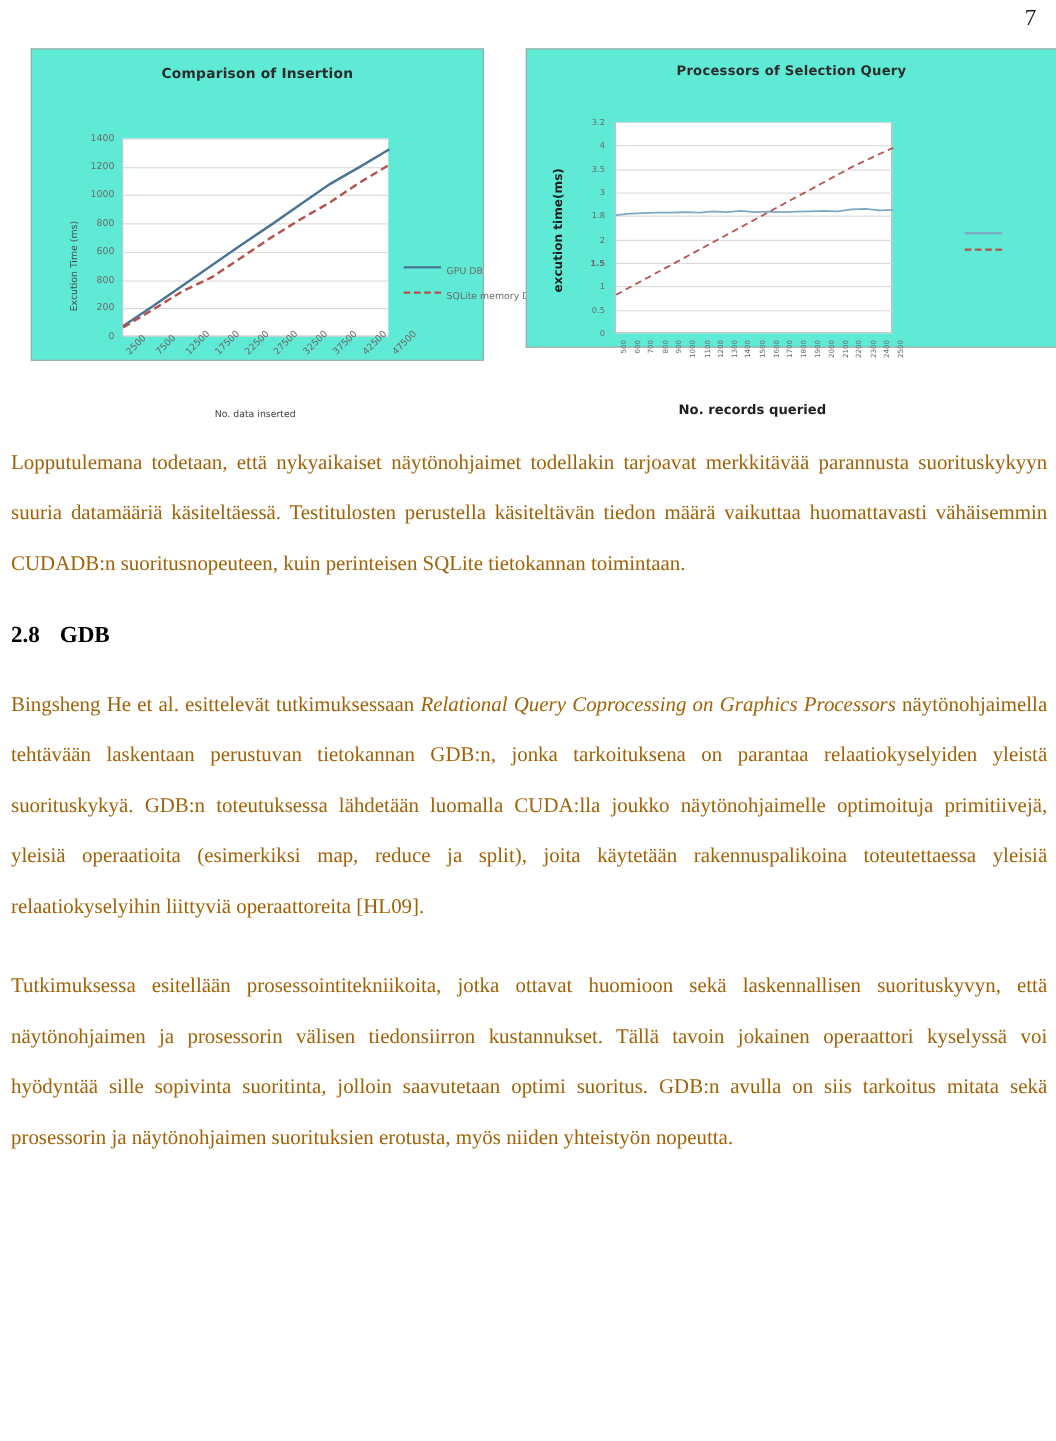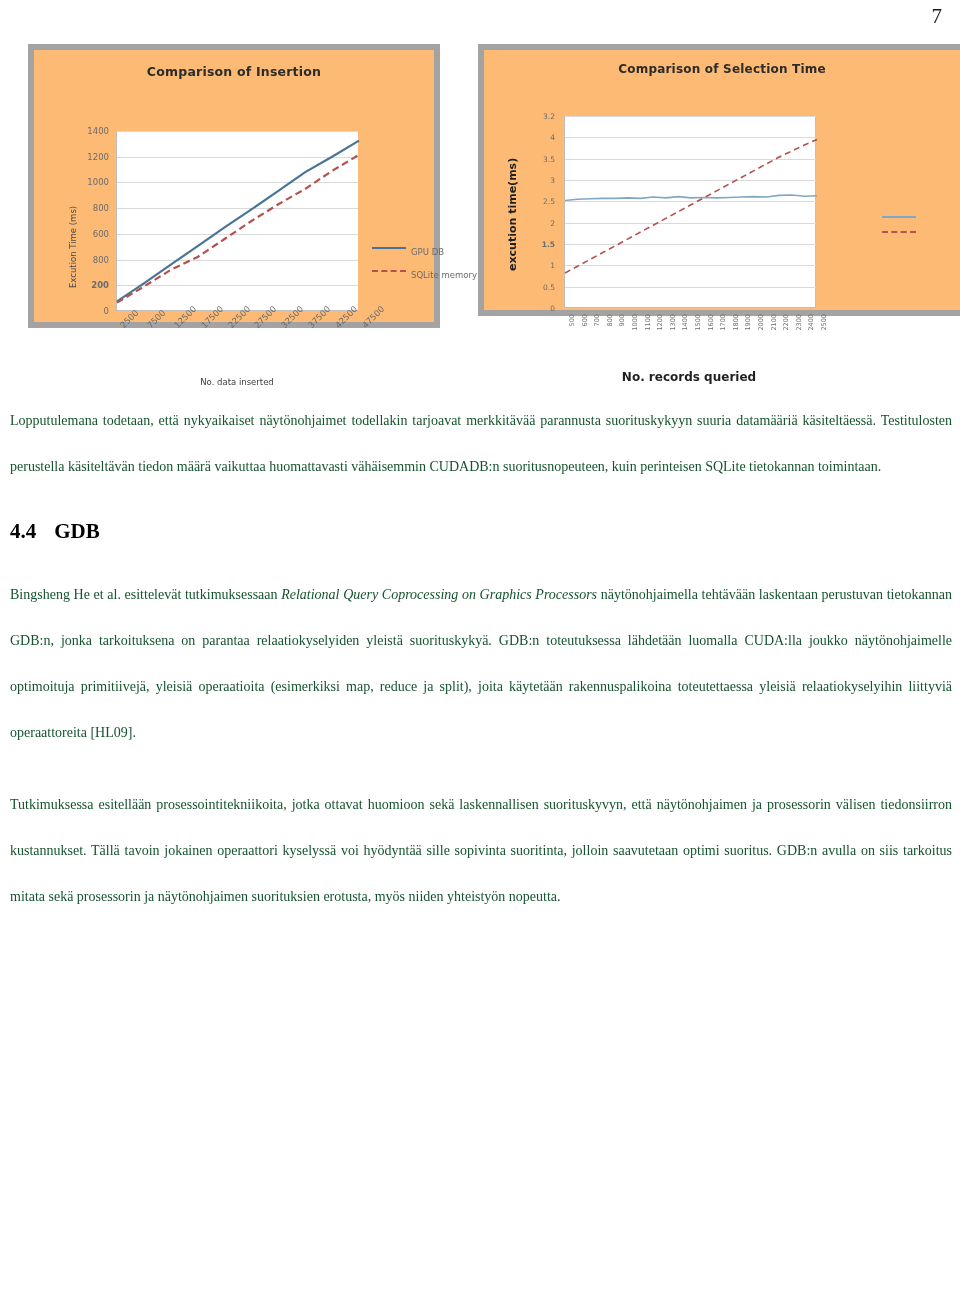--- a/index.html
+++ b/index.html
@@ -29,22 +29,22 @@
     position: absolute;
     top: 44px;
     left: 0;
     width: 960px;
     height: 296px;
   }
 
   .chart-frame {
     position: absolute;
     top: 0;
-    border: 6px solid #a3a3a3;
-    background: #fdba74;
+    border: 1px solid #a3a3a3;
+    background: #5eead4;
   }
   #chart1-frame { left: 28px;  width: 412px; height: 284px; }
   #chart2-frame { left: 478px; width: 482px; height: 272px; border-right: none; }
 
   .chart-title {
     text-align: center;
     font-family: "DejaVu Sans", sans-serif;
     font-weight: bold;
     font-size: 12.5px;
     color: #2b2b2b;
@@ -141,25 +141,25 @@
 
   
   .doc-body {
     position: absolute;
     top: 398px;
     left: 10px;
     width: 942px;
   }
   p.para {
     margin: 0 0 26px 0;
-    font-size: 14px;
+    font-size: 19px;
     line-height: 46px;
     text-align: justify;
     text-justify: inter-word;
-    color: #14532d;
+    color: #a16207;
   }
   p.para.tight { margin-bottom: 0; }
   h2.heading {
     margin: 24px 0 26px 0;
     font-size: 21px;
     font-weight: bold;
     line-height: 30px;
     color: #000000;
   }
   h2.heading .num { margin-right: 18px; }
@@ -172,21 +172,21 @@
 
 <div class="figure-band">
 
   <div class="chart-frame" id="chart1-frame">
     <div class="chart-title">Comparison of Insertion</div>
 
     <div class="plot-wrap">
       <div class="ylabel" id="c1-ylabel">Excution Time (ms)</div>
       <div class="ytick-col" id="c1-yticks">
           <div class="ytick" style="top: 180px;">0</div>
-          <div class="ytick" style="top: 154.286px; font-weight: bold;">200</div>
+          <div class="ytick" style="top: 154.286px;">200</div>
           <div class="ytick" style="top: 128.571px;">800</div>
           <div class="ytick" style="top: 102.857px;">600</div>
           <div class="ytick" style="top: 77.1429px;">800</div>
           <div class="ytick" style="top: 51.4286px;">1000</div>
           <div class="ytick" style="top: 25.7143px;">1200</div>
           <div class="ytick" style="top: 0px;">1400</div>
         </div>
       <div class="plot-area" id="c1-plot">
           <div class="gridline" style="top: 154.286px;"></div>
           <div class="gridline" style="top: 128.571px;"></div>
@@ -220,31 +220,31 @@
           </div>
           <div class="legend-row">
             <span class="swatch dashed" style="border-top-color: rgb(181, 80, 76);"></span>
             <span class="legend-label">SQLite memory DB</span>
           </div>
         </div>
     </div>
   </div>
 
   <div class="chart-frame" id="chart2-frame">
-    <div class="chart-title">Comparison of Selection Time</div>
+    <div class="chart-title">Processors of Selection Query</div>
 
     <div class="plot-wrap">
       <div class="ylabel" id="c2-ylabel">excution time(ms)</div>
       <div class="ytick-col" id="c2-yticks">
           <div class="ytick" style="top: 192px;">0</div>
           <div class="ytick" style="top: 170.667px;">0.5</div>
           <div class="ytick" style="top: 149.333px;">1</div>
           <div class="ytick" style="top: 128px; font-weight: bold;">1.5</div>
           <div class="ytick" style="top: 106.667px;">2</div>
-          <div class="ytick" style="top: 85.3333px;">2.5</div>
+          <div class="ytick" style="top: 85.3333px;">1.8</div>
           <div class="ytick" style="top: 64px;">3</div>
           <div class="ytick" style="top: 42.6667px;">3.5</div>
           <div class="ytick" style="top: 21.3333px;">4</div>
           <div class="ytick" style="top: 0px;">3.2</div>
         </div>
       <div class="plot-area" id="c2-plot">
         <div id="c2-plot-right"></div>
       <div class="gridline" style="top: 170.667px;"></div>
           <div class="gridline" style="top: 149.333px;"></div>
           <div class="gridline" style="top: 128px;"></div>
@@ -296,21 +296,21 @@
     </div>
   </div>
 
 </div>
 
 <div class="doc-body">
 
   <p class="para">Lopputulemana todetaan, että nykyaikaiset näytönohjaimet todellakin tarjoavat merkkitävää parannusta suorituskykyyn suuria datamääriä käsiteltäessä. Testitulosten perustella käsiteltävän tiedon määrä vaikuttaa huomattavasti vähäisemmin CUDADB:n suoritusnopeuteen, kuin perinteisen SQLite tietokannan toimintaan.</p>
 
   <h2 class="heading">
-    <span class="num">4.4</span><span>GDB</span>
+    <span class="num">2.8</span><span>GDB</span>
   </h2>
 
   <p class="para">
     <span>Bingsheng He et al. esittelevät tutkimuksessaan </span><em class="title-italic">Relational Query Coprocessing on Graphics Processors</em><span> näytönohjaimella tehtävään laskentaan perustuvan tietokannan GDB:n, jonka tarkoituksena on parantaa relaatiokyselyiden yleistä suorituskykyä. GDB:n toteutuksessa lähdetään luomalla CUDA:lla joukko näytönohjaimelle optimoituja primitiivejä, yleisiä operaatioita (esimerkiksi map, reduce ja split), joita käytetään rakennuspalikoina toteutettaessa yleisiä relaatiokyselyihin liittyviä operaattoreita [HL09].</span>
   </p>
 
   <p class="para tight">Tutkimuksessa esitellään prosessointitekniikoita, jotka ottavat huomioon sekä laskennallisen suorituskyvyn, että näytönohjaimen ja prosessorin välisen tiedonsiirron kustannukset. Tällä tavoin jokainen operaattori kyselyssä voi hyödyntää sille sopivinta suoritinta, jolloin saavutetaan optimi suoritus. GDB:n avulla on siis tarkoitus mitata sekä prosessorin ja näytönohjaimen suorituksien erotusta, myös niiden yhteistyön nopeutta.</p>
 
 </div>
 

